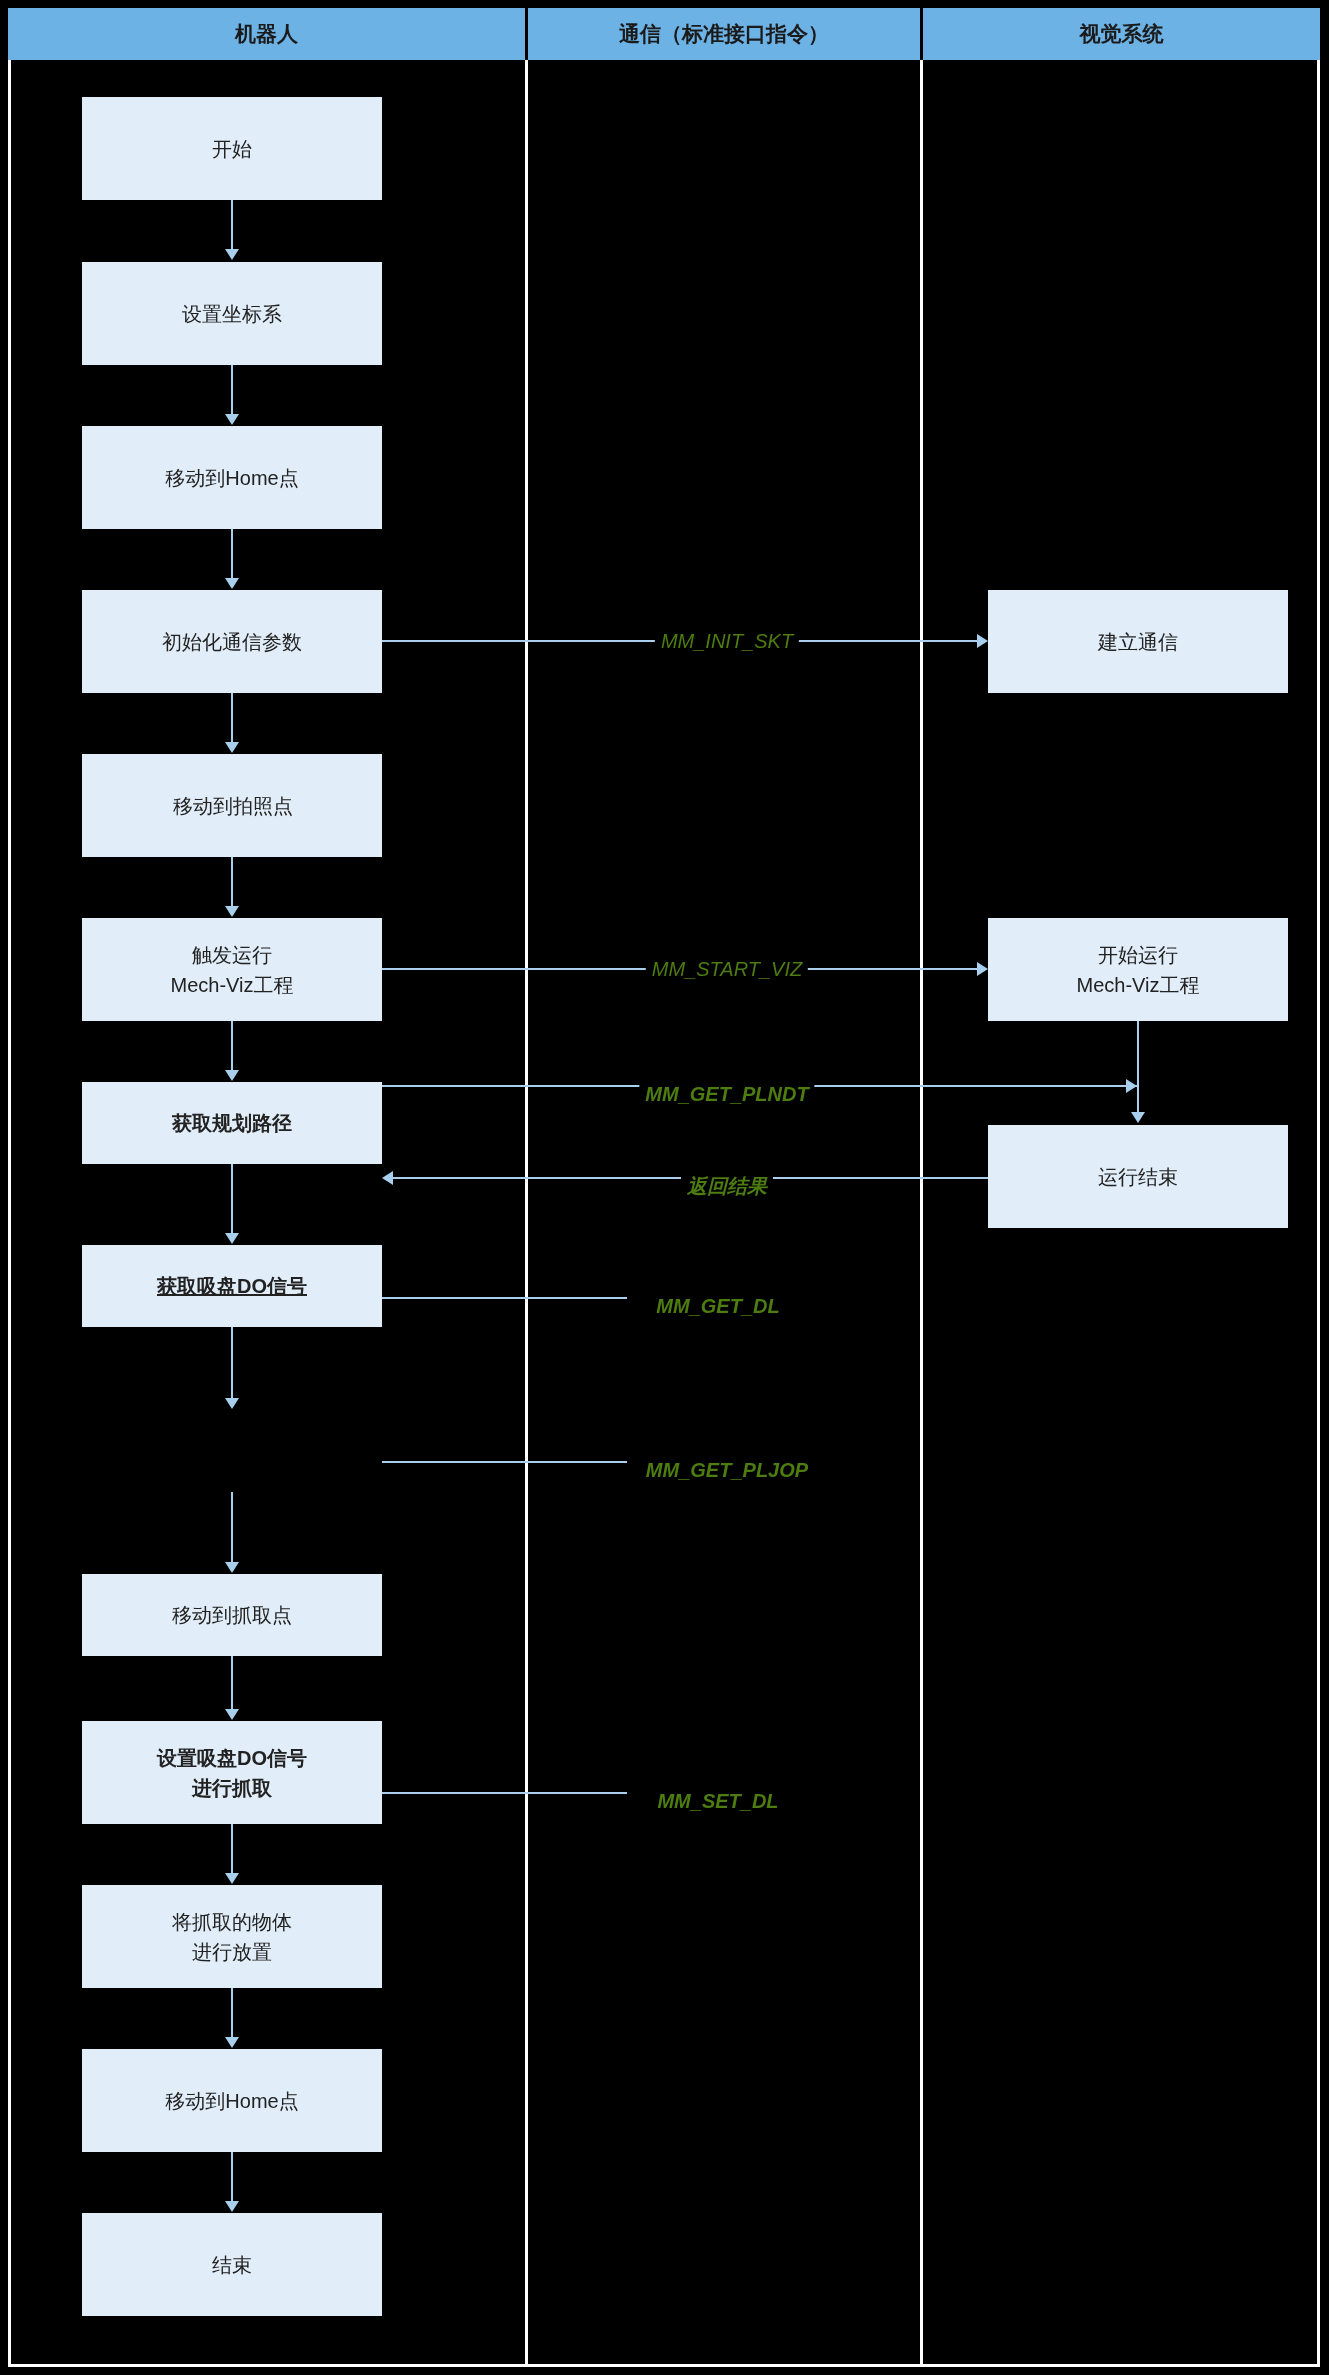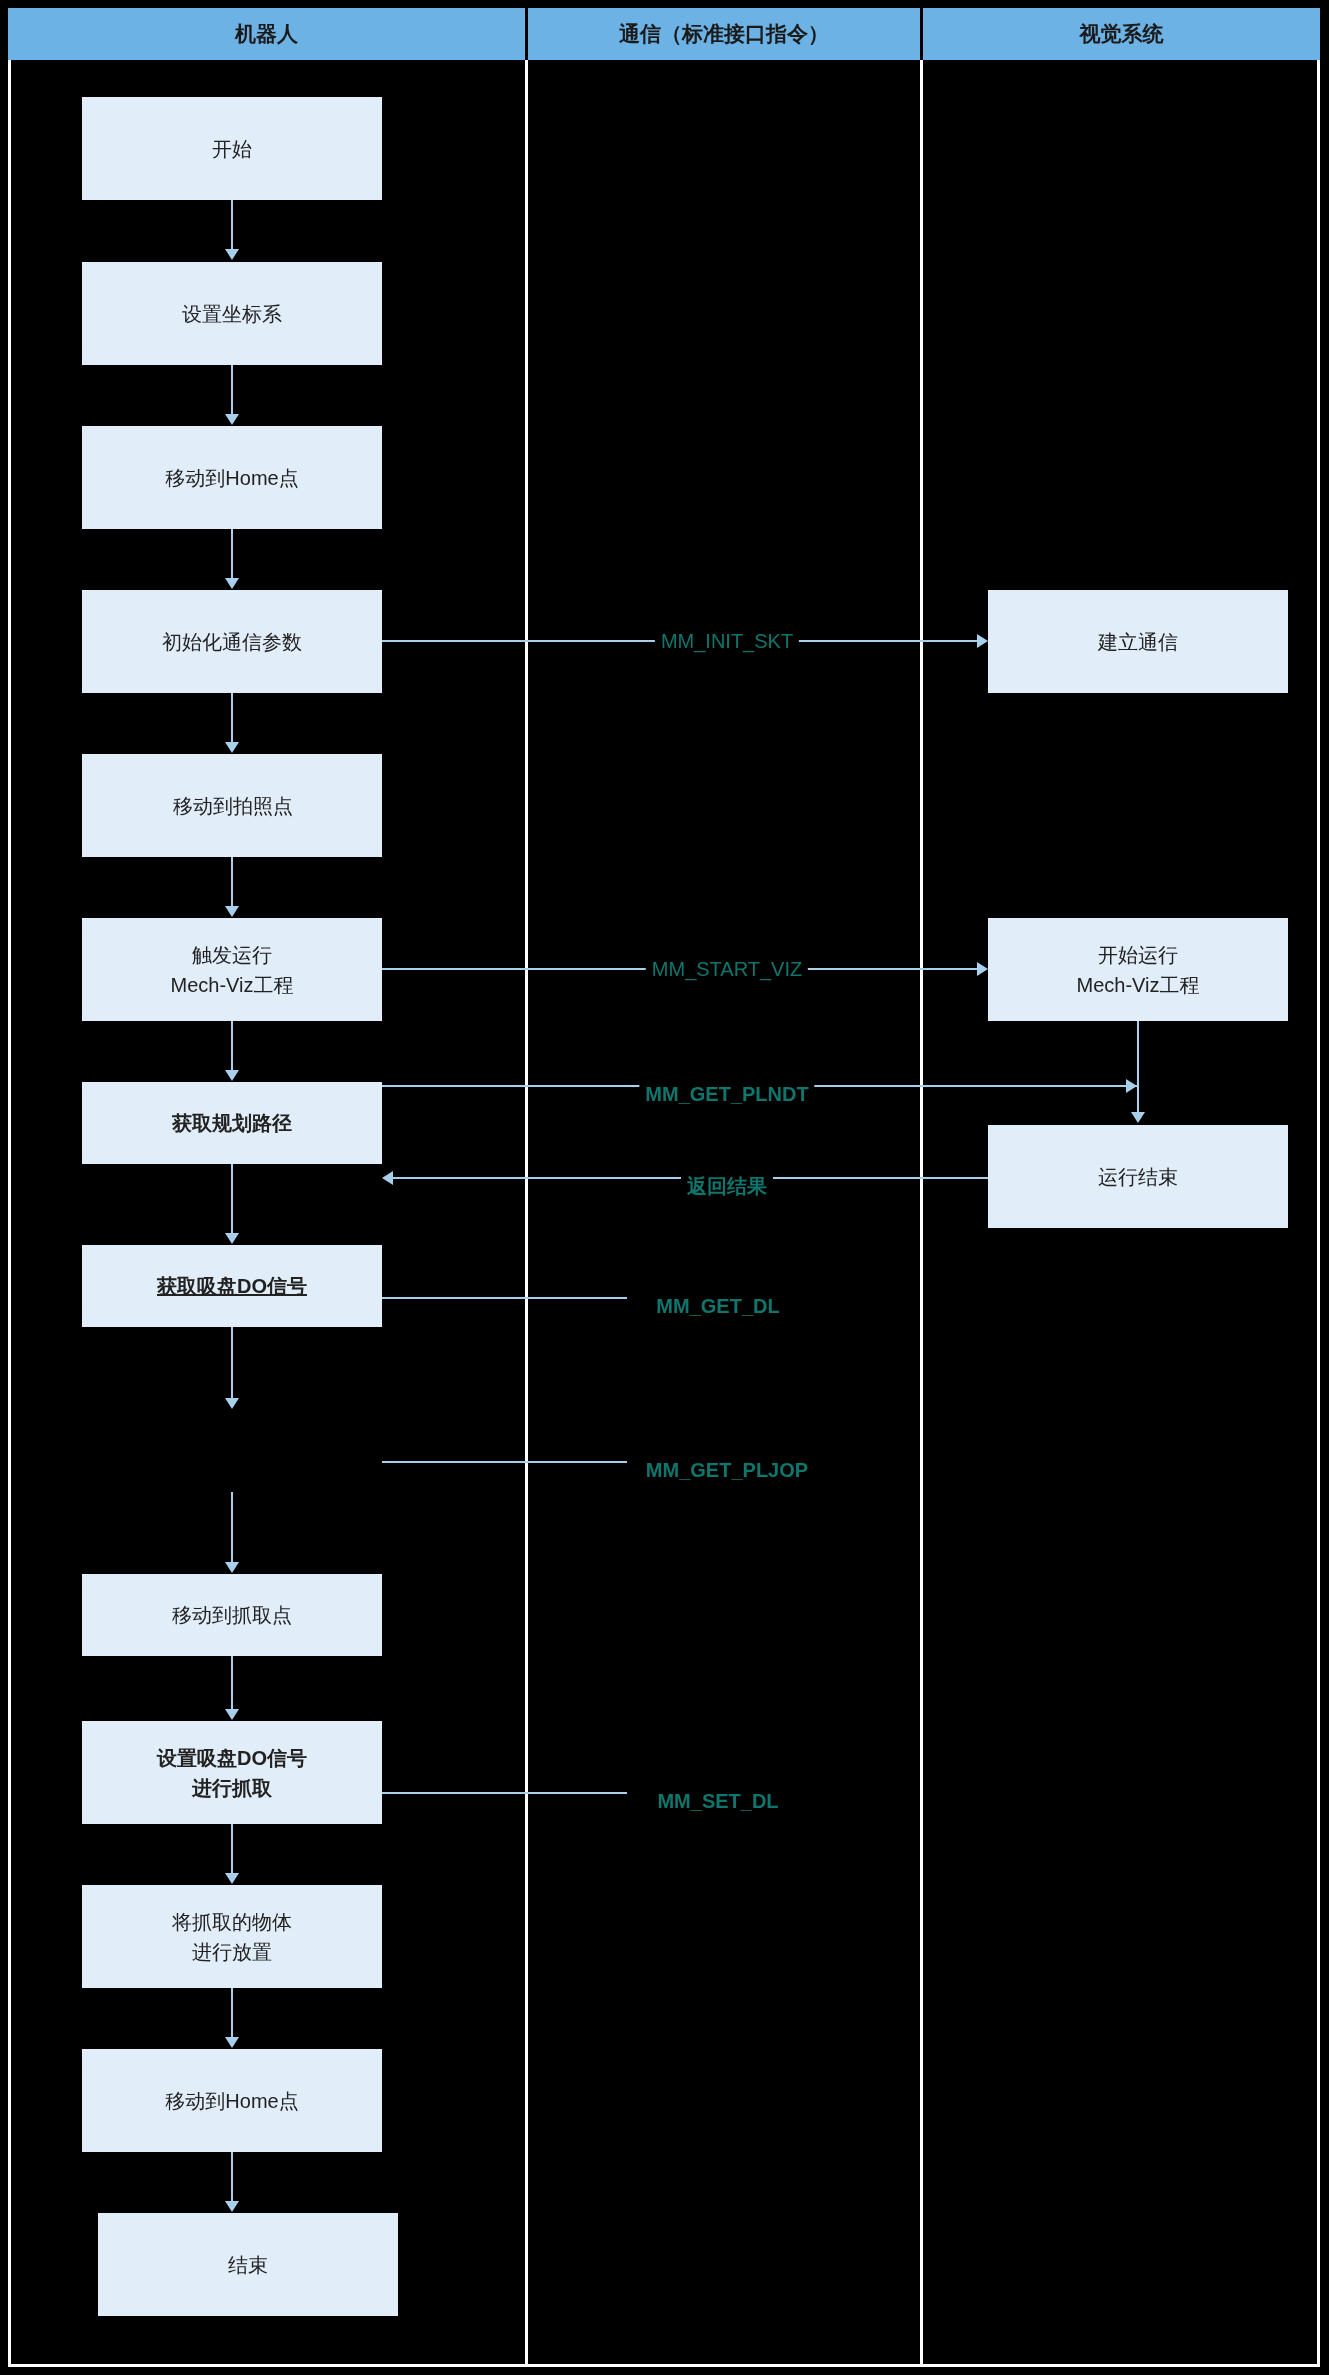--- a/index.html
+++ b/index.html
@@ -58,26 +58,27 @@
     border-left:11px solid #a8d0ec;
   }
   .arrow-left{
     position:absolute;width:0;height:0;
     border-top:7px solid transparent;border-bottom:7px solid transparent;
     border-right:11px solid #a8d0ec;
   }
   
   .edge-label{
     position:absolute;
-    color:#0f766e;
+    color:#4d7c0f;
     font-size:20px;
     background:#000;
     padding:0 6px;
     white-space:nowrap;
     transform:translate(-50%,-50%);
+    font-style:italic;
   }
   .edge-label.bold{font-weight:bold;margin-top:8px;}
 </style>
 </head>
 <body>
 
 <div id="stage">
 
   <div class="lane-header" style="left:8px;width:517px;">
     <span>机器人</span>
@@ -140,21 +141,21 @@
 
   <div class="node" style="left:82px;top:1885px;width:300px;height:103px;flex-direction:column;padding-left:8px;">
     <span class="l">将抓取的物体</span>
     <span class="l">进行放置</span>
   </div>
 
   <div class="node" style="left:82px;top:2049px;width:300px;height:103px;">
     <span class="l">移动到Home点</span>
   </div>
 
-  <div class="node" style="left:82px;top:2213px;width:300px;height:103px;margin-left:16px;">
+  <div class="node" style="left:82px;top:2213px;width:300px;height:103px;">
     <span class="l">结束</span>
   </div>
 
   <div class="node" style="left:988px;top:590px;width:300px;height:103px;">
     <span class="l">建立通信</span>
   </div>
 
   <div class="node" style="left:988px;top:918px;width:300px;height:103px;flex-direction:column;">
     <span class="l">开始运行</span>
     <span class="l">Mech-Viz工程</span>

